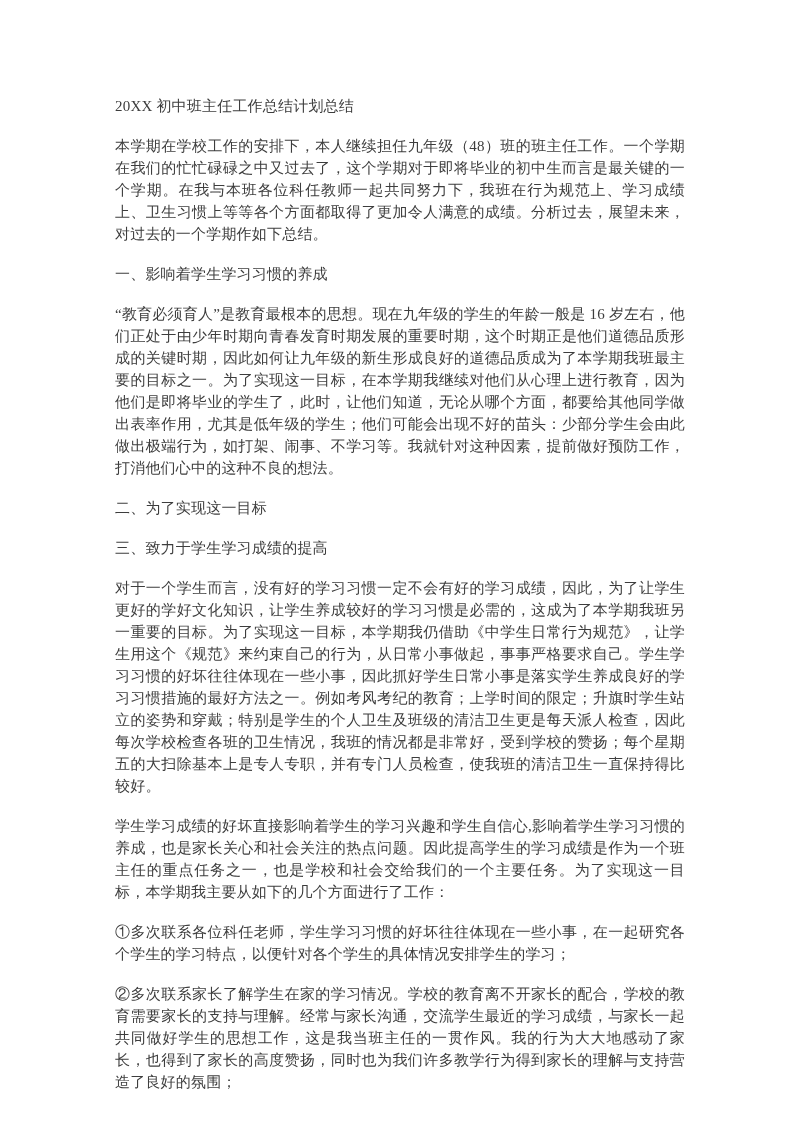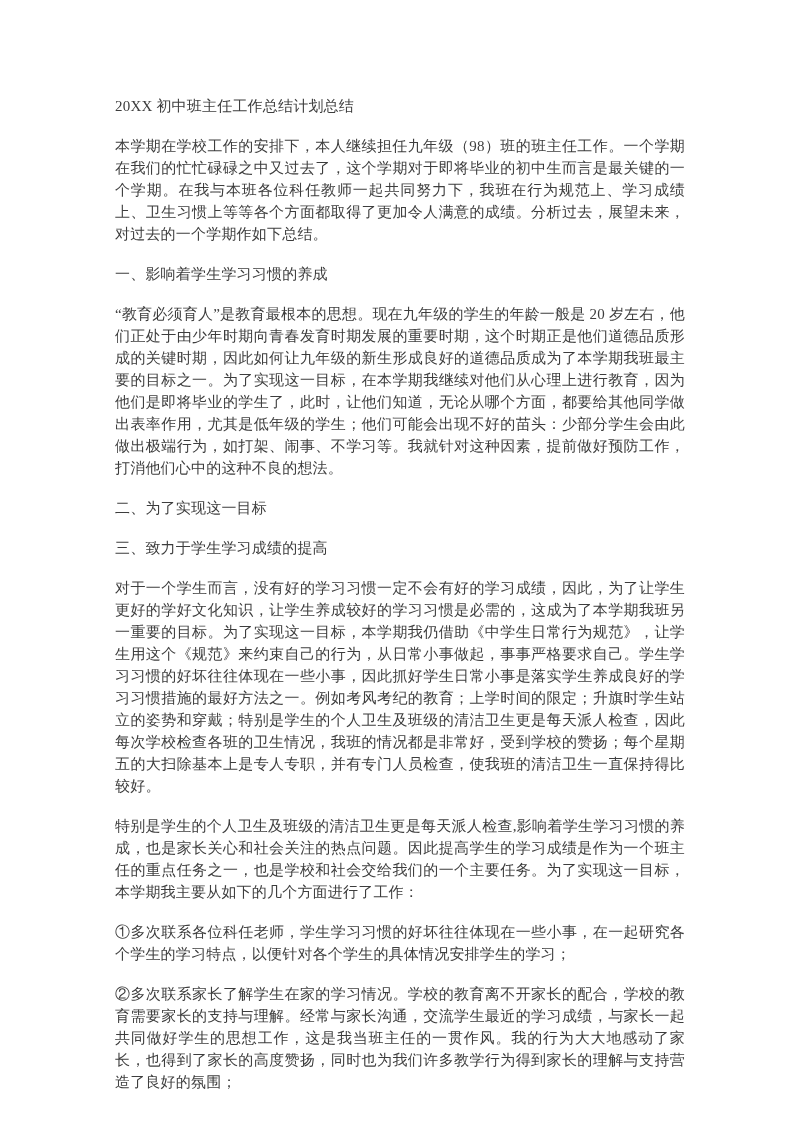--- a/index.html
+++ b/index.html
@@ -35,23 +35,23 @@
   .block:last-child {
     margin-bottom: 4px;
   }
 </style>
 </head>
 <body>
 
 <div class="page">
   <div class="content">
     <p class="block">20XX 初中班主任工作总结计划总结</p>
-    <p class="block">本学期在学校工作的安排下，本人继续担任九年级（98）班的班主任工作。一个学期在我们的忙忙碌碌之中又过去了，这个学期对于即将毕业的初中生而言是最关键的一个学期。在我与本班各位科任教师一起共同努力下，我班在行为规范上、学习成绩上、卫生习惯上等等各个方面都取得了更加令人满意的成绩。分析过去，展望未来，对过去的一个学期作如下总结。</p>
+    <p class="block">本学期在学校工作的安排下，本人继续担任九年级（48）班的班主任工作。一个学期在我们的忙忙碌碌之中又过去了，这个学期对于即将毕业的初中生而言是最关键的一个学期。在我与本班各位科任教师一起共同努力下，我班在行为规范上、学习成绩上、卫生习惯上等等各个方面都取得了更加令人满意的成绩。分析过去，展望未来，对过去的一个学期作如下总结。</p>
     <p class="block">一、影响着学生学习习惯的养成</p>
-    <p class="block">“教育必须育人”是教育最根本的思想。现在九年级的学生的年龄一般是 20 岁左右，他们正处于由少年时期向青春发育时期发展的重要时期，这个时期正是他们道德品质形成的关键时期，因此如何让九年级的新生形成良好的道德品质成为了本学期我班最主要的目标之一。为了实现这一目标，在本学期我继续对他们从心理上进行教育，因为他们是即将毕业的学生了，此时，让他们知道，无论从哪个方面，都要给其他同学做出表率作用，尤其是低年级的学生；他们可能会出现不好的苗头：少部分学生会由此做出极端行为，如打架、闹事、不学习等。我就针对这种因素，提前做好预防工作，打消他们心中的这种不良的想法。</p>
+    <p class="block">“教育必须育人”是教育最根本的思想。现在九年级的学生的年龄一般是 16 岁左右，他们正处于由少年时期向青春发育时期发展的重要时期，这个时期正是他们道德品质形成的关键时期，因此如何让九年级的新生形成良好的道德品质成为了本学期我班最主要的目标之一。为了实现这一目标，在本学期我继续对他们从心理上进行教育，因为他们是即将毕业的学生了，此时，让他们知道，无论从哪个方面，都要给其他同学做出表率作用，尤其是低年级的学生；他们可能会出现不好的苗头：少部分学生会由此做出极端行为，如打架、闹事、不学习等。我就针对这种因素，提前做好预防工作，打消他们心中的这种不良的想法。</p>
     <p class="block">二、为了实现这一目标</p>
     <p class="block">三、致力于学生学习成绩的提高</p>
     <p class="block">对于一个学生而言，没有好的学习习惯一定不会有好的学习成绩，因此，为了让学生更好的学好文化知识，让学生养成较好的学习习惯是必需的，这成为了本学期我班另一重要的目标。为了实现这一目标，本学期我仍借助《中学生日常行为规范》，让学生用这个《规范》来约束自己的行为，从日常小事做起，事事严格要求自己。学生学习习惯的好坏往往体现在一些小事，因此抓好学生日常小事是落实学生养成良好的学习习惯措施的最好方法之一。例如考风考纪的教育；上学时间的限定；升旗时学生站立的姿势和穿戴；特别是学生的个人卫生及班级的清洁卫生更是每天派人检查，因此每次学校检查各班的卫生情况，我班的情况都是非常好，受到学校的赞扬；每个星期五的大扫除基本上是专人专职，并有专门人员检查，使我班的清洁卫生一直保持得比较好。</p>
-    <p class="block">特别是学生的个人卫生及班级的清洁卫生更是每天派人检查,影响着学生学习习惯的养成，也是家长关心和社会关注的热点问题。因此提高学生的学习成绩是作为一个班主任的重点任务之一，也是学校和社会交给我们的一个主要任务。为了实现这一目标，本学期我主要从如下的几个方面进行了工作：</p>
+    <p class="block">学生学习成绩的好坏直接影响着学生的学习兴趣和学生自信心,影响着学生学习习惯的养成，也是家长关心和社会关注的热点问题。因此提高学生的学习成绩是作为一个班主任的重点任务之一，也是学校和社会交给我们的一个主要任务。为了实现这一目标，本学期我主要从如下的几个方面进行了工作：</p>
     <p class="block">①多次联系各位科任老师，学生学习习惯的好坏往往体现在一些小事，在一起研究各个学生的学习特点，以便针对各个学生的具体情况安排学生的学习；</p>
     <p class="block">②多次联系家长了解学生在家的学习情况。学校的教育离不开家长的配合，学校的教育需要家长的支持与理解。经常与家长沟通，交流学生最近的学习成绩，与家长一起共同做好学生的思想工作，这是我当班主任的一贯作风。我的行为大大地感动了家长，也得到了家长的高度赞扬，同时也为我们许多教学行为得到家长的理解与支持营造了良好的氛围；</p>
   </div>
 </div>
 
 </body></html>

